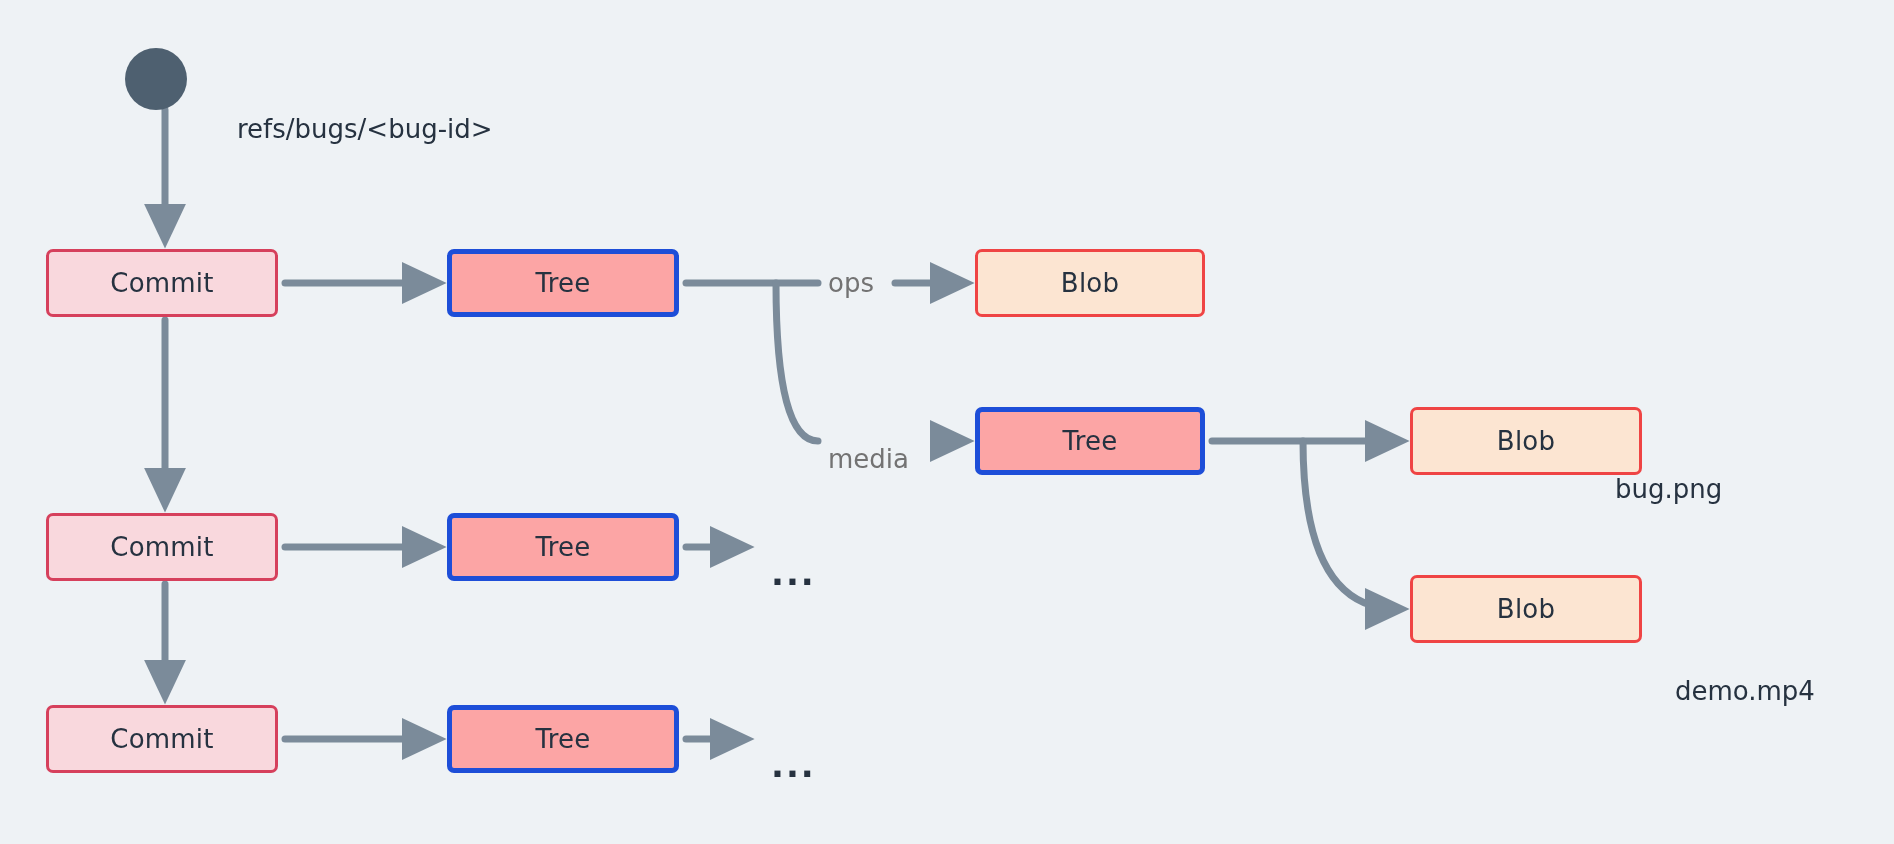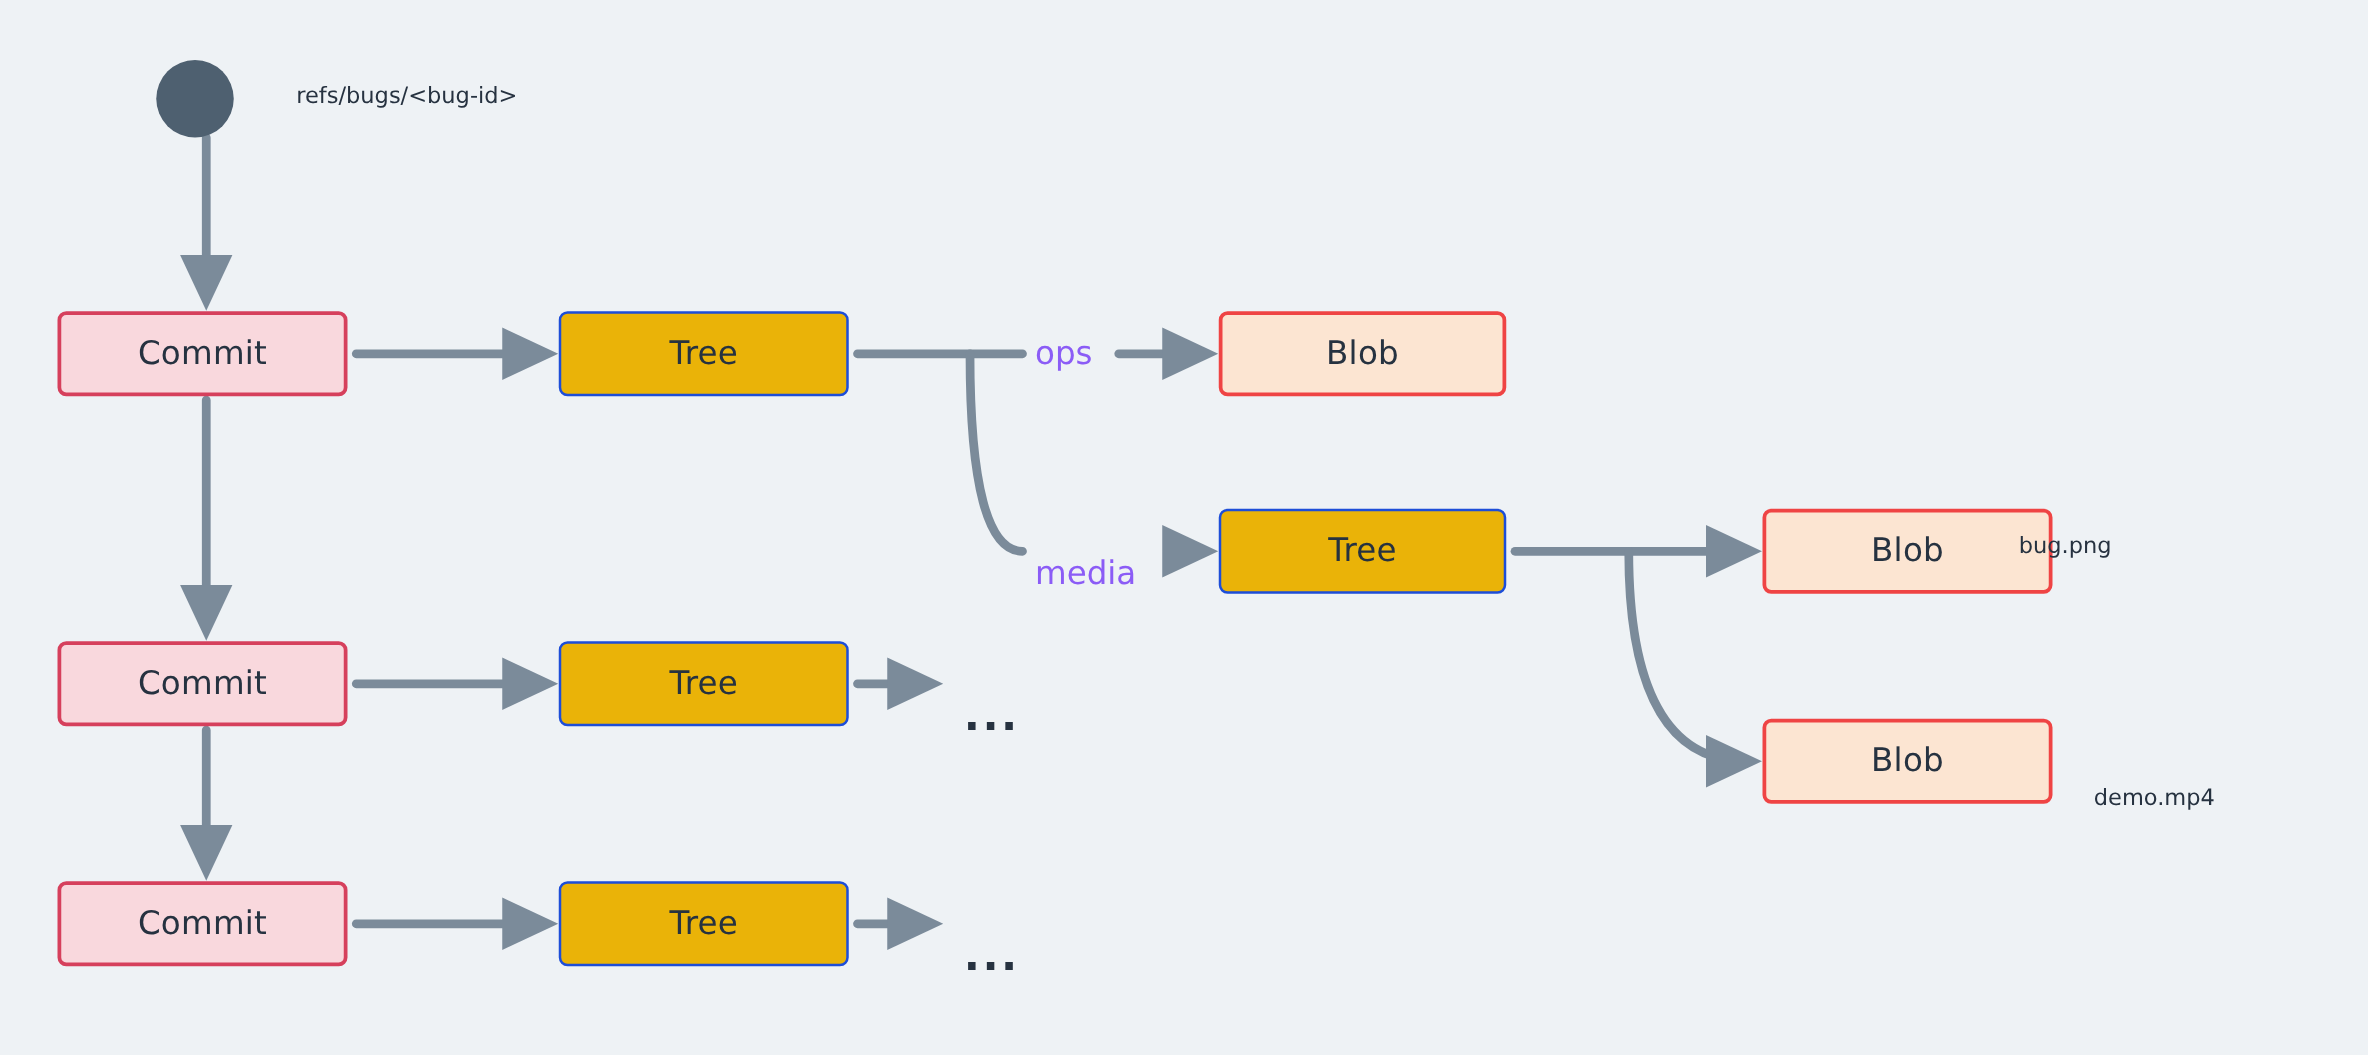--- a/index.html
+++ b/index.html
@@ -19,40 +19,41 @@
     position: absolute;
     display: flex;
     align-items: center;
     justify-content: center;
     border-radius: 7px;
     font-size: 26px;
     letter-spacing: .2px;
     color: #263240;
   }
   .node-commit { background: #f9d8dd; border: 3px solid #d6405c; }
-  .node-tree   { background: #eab308; border: 2px solid #1d4ed8; }
+  .node-tree   { background: #fca5a5; border: 5px solid #1d4ed8; }
   .node-blob   { background: #fce5d2; border: 3px solid #ef4444; justify-content: center; }
 
   .ref-dot {
     position: absolute;
     width: 62px; height: 62px;
     border-radius: 50%;
     background: #4e6070;
   }
 
   .plain-label {
     position: absolute;
-    font-size: 18px;
+    font-size: 26px;
     color: #263240;
     white-space: nowrap;
+    margin-top: 48px;
   }
   .edge-label {
     position: absolute;
     font-size: 26px;
-    color: #8b5cf6;
+    color: #737373;
     white-space: nowrap;
   }
   .ellipsis {
     position: absolute;
     font-size: 34px;
     line-height: 1;
     color: #263240;
     letter-spacing: 2px;
     font-weight: 700;
     white-space: nowrap;

